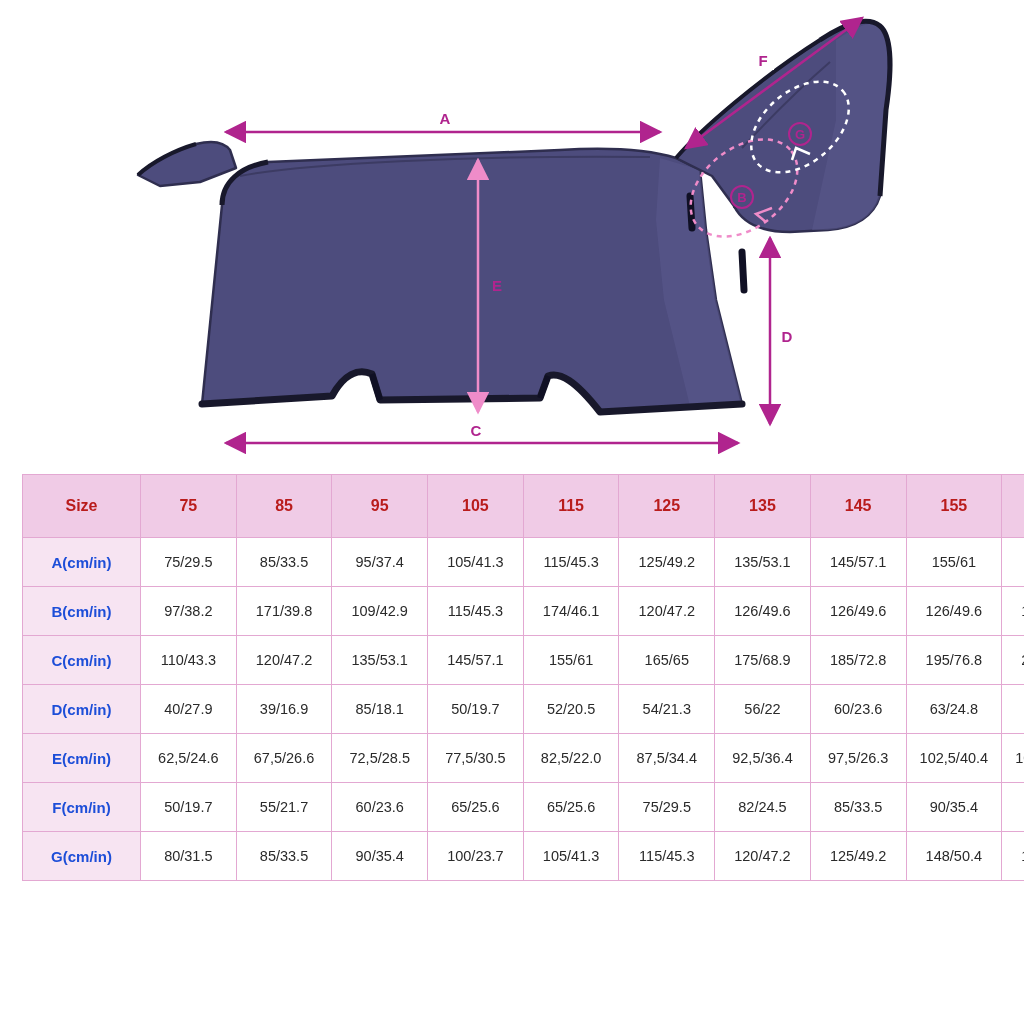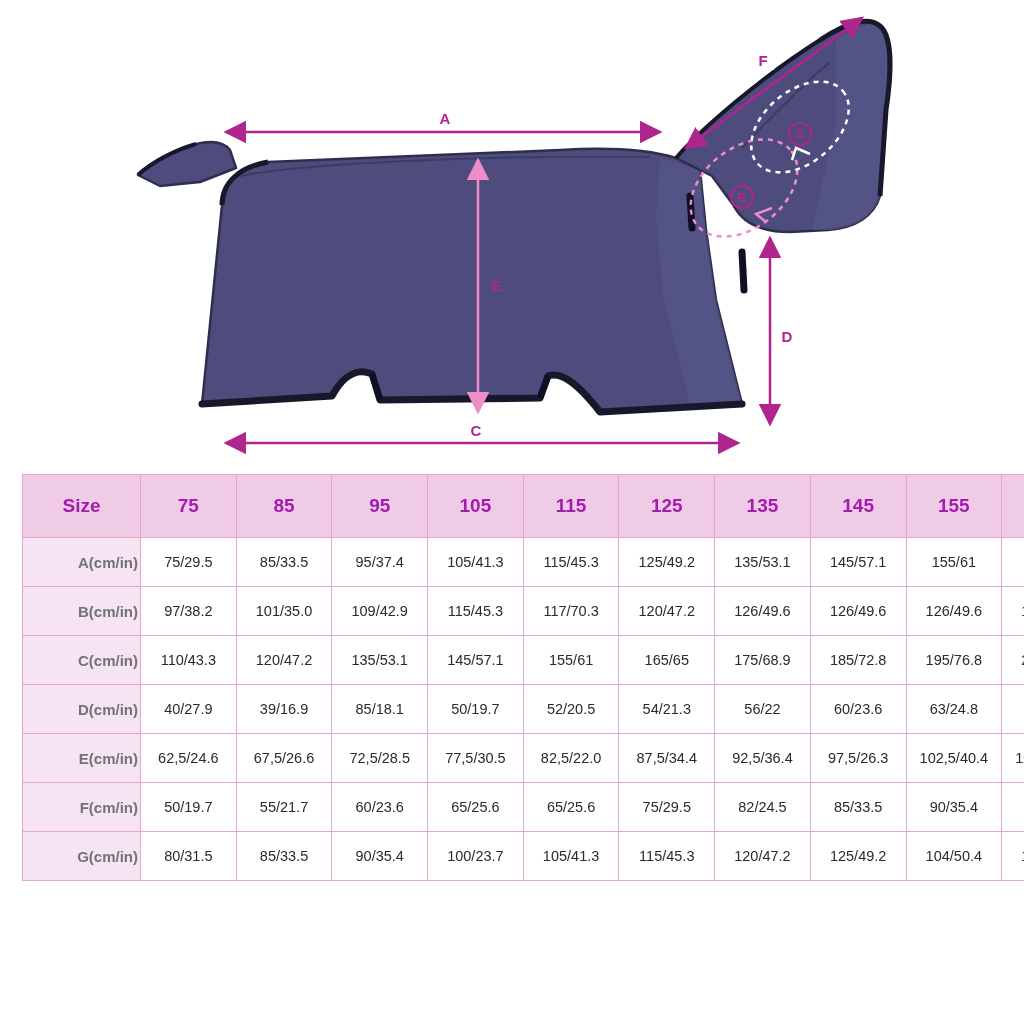--- a/index.html
+++ b/index.html
@@ -63,30 +63,29 @@
     height: 48px;
     font-size: 14.5px;
     color: #2a2a2a;
     padding: 0 2px;
     overflow: hidden;
     white-space: nowrap;
   }
   thead th {
     background: #f0cbe6;
     font-weight: bold;
-    font-size: 19px;
+    font-size: 16px;
     height: 62px;
-    color: #a21caf;
+    color: #b91c1c;
   }
   tbody th {
     background: #f7e4f2;
     font-weight: bold;
     font-size: 15px;
-    color: #737373;
-    text-align: right;
+    color: #1d4ed8;
   }
   col.first { width: 118px; }
   col.data  { width: 95.7px; }
 </style>
 </head>
 <body>
 
 <div id="page">
 
   <div id="diagram">
@@ -240,24 +239,24 @@
           <td>115/45.3</td>
           <td>125/49.2</td>
           <td>135/53.1</td>
           <td>145/57.1</td>
           <td>155/61</td>
           <td>165/65</td>
         </tr>
         <tr>
           <th>B(cm/in)</th>
           <td>97/38.2</td>
-          <td>101/35.0</td>
+          <td>171/39.8</td>
           <td>109/42.9</td>
           <td>115/45.3</td>
-          <td>117/70.3</td>
+          <td>174/46.1</td>
           <td>120/47.2</td>
           <td>126/49.6</td>
           <td>126/49.6</td>
           <td>126/49.6</td>
           <td>131/51.6</td>
         </tr>
         <tr>
           <th>C(cm/in)</th>
           <td>110/43.3</td>
           <td>120/47.2</td>
@@ -312,20 +311,20 @@
         <tr>
           <th>G(cm/in)</th>
           <td>80/31.5</td>
           <td>85/33.5</td>
           <td>90/35.4</td>
           <td>100/23.7</td>
           <td>105/41.3</td>
           <td>115/45.3</td>
           <td>120/47.2</td>
           <td>125/49.2</td>
-          <td>104/50.4</td>
+          <td>148/50.4</td>
           <td>130/51.2</td>
         </tr>
       </tbody>
     </table>
   </div>
 
 </div>
 
 </body></html>

